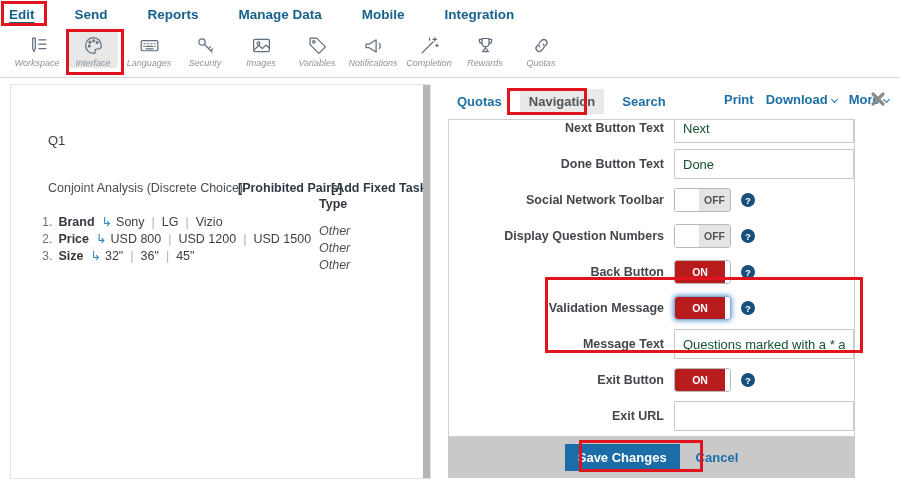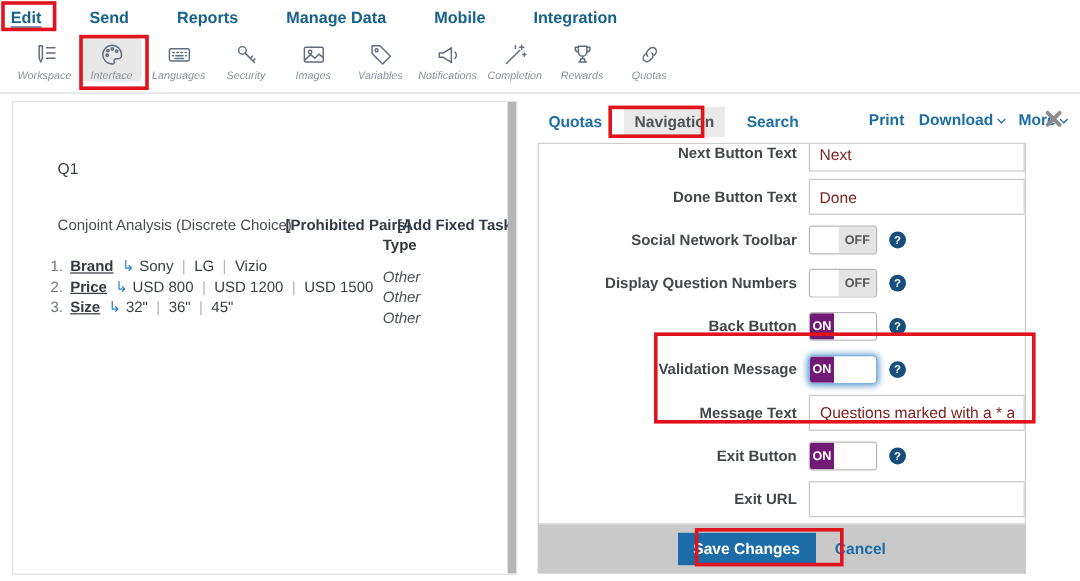--- a/index.html
+++ b/index.html
@@ -25,41 +25,41 @@
   .preview-panel{position:absolute;left:10px;top:84px;width:421px;height:395px;background:#fff;border:1px solid #e2e2e2;overflow:hidden;}
   .preview-scrollbar{position:absolute;right:0;top:0;bottom:0;width:7px;background:#b5b5b5;}
   .q-id{position:absolute;left:37px;top:48px;font-size:13px;color:#3a3f45;}
   .q-title{position:absolute;left:37px;top:96px;font-size:12.5px;color:#4a4e54;white-space:nowrap;}
   .q-link1{position:absolute;left:227px;top:96px;font-size:12.5px;font-weight:bold;color:#303a44;white-space:nowrap;cursor:pointer;}
   .q-link2{position:absolute;left:320px;top:96px;font-size:12.5px;font-weight:bold;color:#303a44;white-space:nowrap;cursor:pointer;}
   .type-header{position:absolute;left:308px;top:112px;font-size:12.5px;font-weight:bold;color:#33383d;}
   .p-rows{position:absolute;left:31px;top:129px;right:10px;}
   .p-row{position:relative;height:17px;font-size:12.5px;white-space:nowrap;color:#3a3f45;}
   .p-row .num{color:#70757c;margin-right:6px;}
-  .p-row .attr{color:#343a41;font-weight:bold;text-decoration:underline;}
+  .p-row .attr{color:#343a41;font-weight:bold;}
   .p-row .arrow{color:#2d87c6;margin:0 4px 0 7px;}
   .p-row .pipe{color:#aeb4ba;margin:0 7px;}
   .p-row .rtype{position:absolute;left:277px;top:0;font-style:italic;color:#4b5056;margin-top:10px;}
   
   .tabs{position:absolute;left:448px;top:88px;height:27px;display:flex;align-items:center;gap:9px;}
   .tab{font-size:13px;font-weight:bold;color:#1d6fa5;padding:5px 9px;cursor:pointer;white-space:nowrap;}
   .tab.selected{background:#e9e9e9;color:#4f5459;}
   .panel-actions{position:absolute;left:724px;top:92px;display:flex;align-items:center;gap:12px;}
   .p-action{font-size:13px;font-weight:bold;color:#1d6fa5;cursor:pointer;white-space:nowrap;}
   .chev{display:inline-block;width:5px;height:5px;border-right:1.6px solid #1d6fa5;border-bottom:1.6px solid #1d6fa5;transform:rotate(45deg);margin-left:4px;vertical-align:2px;}
   .close-x{position:absolute;left:869px;top:90px;width:18px;height:18px;cursor:pointer;}
   .close-x svg{width:18px;height:18px;stroke:#8b8b8b;stroke-width:3.2;stroke-linecap:round;}
   .settings-box{position:absolute;left:448px;top:119px;width:407px;height:318px;border:1px solid #cfcfcf;background:#fff;overflow:hidden;}
   .f-row{display:flex;align-items:center;height:30px;margin-bottom:6px;}
   .f-row:first-child{margin-top:-7px;}
   .f-label{width:215px;text-align:right;font-size:12.5px;font-weight:bold;color:#43474c;margin-right:10px;white-space:nowrap;}
-  .f-input{width:180px;height:30px;border:1px solid #c9c9c9;font-family:"Liberation Sans",sans-serif;font-size:13px;color:#7f1d1d;padding:4px 8px;outline:none;background:#fff;}
+  .f-input{width:180px;height:30px;border:1px solid #c9c9c9;font-family:"Liberation Sans",sans-serif;font-size:13px;color:#14532d;padding:4px 8px;outline:none;background:#fff;}
   .toggle{display:flex;width:57px;height:24px;border:1px solid #b9b9b9;border-radius:3px;overflow:hidden;cursor:pointer;background:#fff;}
   .toggle .seg{display:flex;align-items:center;justify-content:center;font-size:10.5px;font-weight:bold;}
-  .toggle .on-label{width:20px;background:#701a75;color:#fff;}
+  .toggle .on-label{width:50px;background:#b91c1c;color:#fff;}
   .toggle .off-label{width:31px;background:#e4e4e4;color:#555;}
   .toggle .knob{flex:1;background:#fff;}
   .toggle.focused{border:1px solid #7fb0dc;box-shadow:0 0 5px 1px rgba(74,142,201,.85);border-radius:4px;}
   .help{width:14px;height:14px;border-radius:50%;background:#184e7b;color:#fff;font-size:9.5px;font-weight:bold;display:flex;align-items:center;justify-content:center;margin-left:10px;cursor:pointer;}
   .panel-footer{position:absolute;left:448px;top:437px;width:407px;height:41px;background:#c9c9c9;display:flex;align-items:center;justify-content:center;gap:16px;}
   .save-btn{background:#1c6ca8;color:#fff;border:none;font-family:"Liberation Sans",sans-serif;font-size:13px;font-weight:bold;padding:6px 13px;cursor:pointer;}
   .cancel-link{font-size:13px;color:#1c6ca8;font-weight:bold;cursor:pointer;}
   
   .anno{position:absolute;border:3px solid #e1131d;pointer-events:none;}
   .anno-edit{left:1px;top:1px;width:46px;height:25px;}

